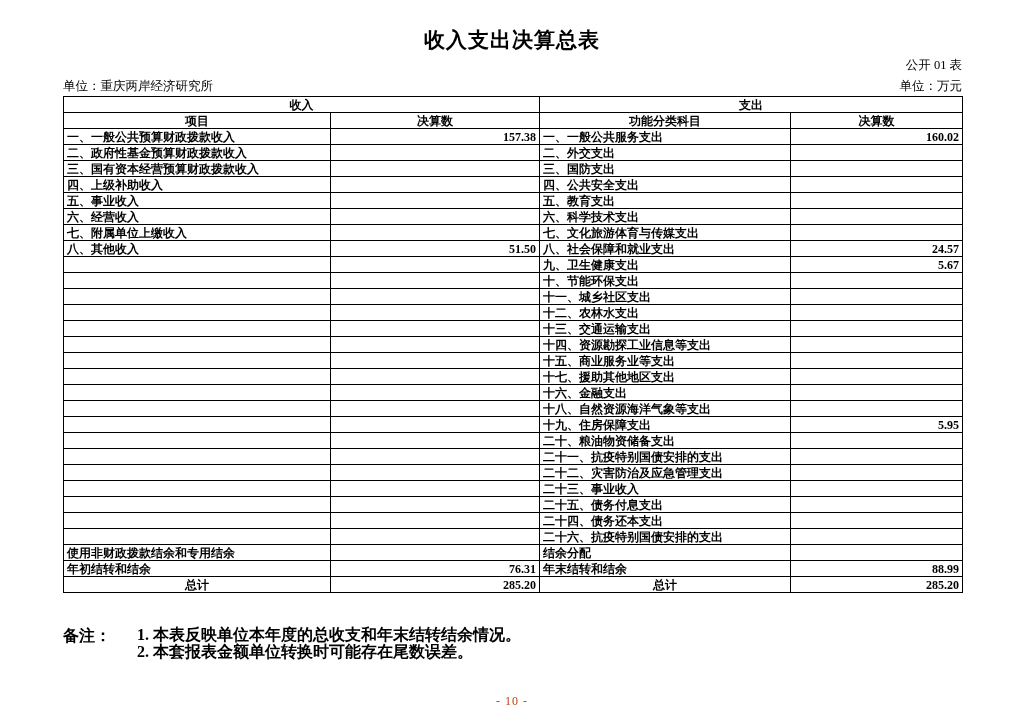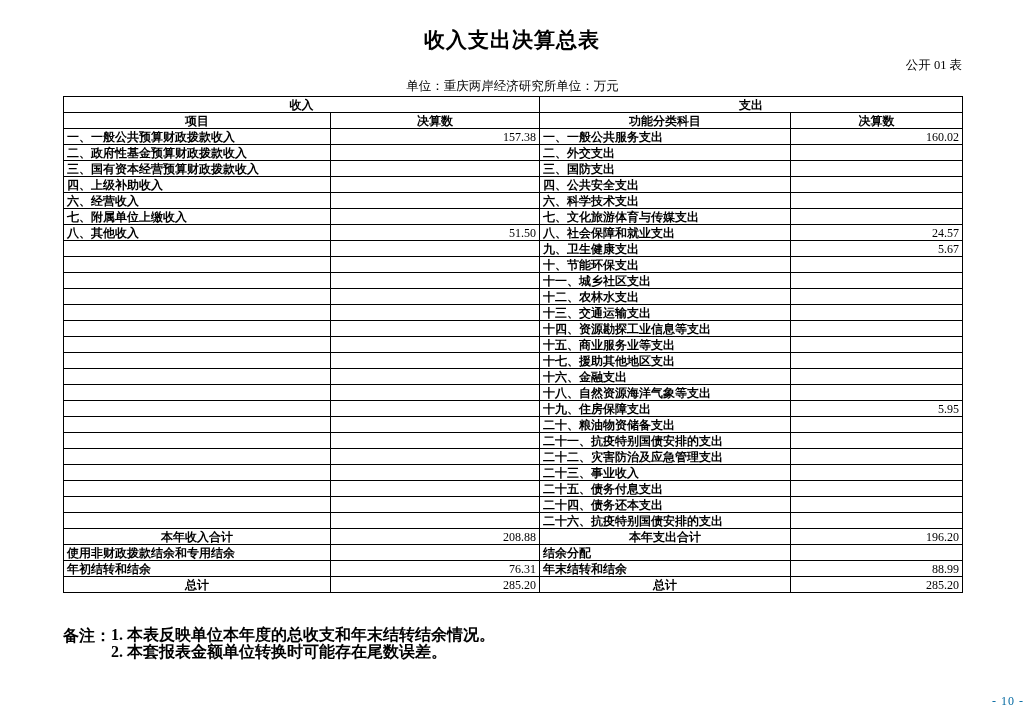--- a/index.html
+++ b/index.html
@@ -17,21 +17,21 @@
     font-size: 21px; font-weight: bold;
     letter-spacing: 1px;
     font-family: "Liberation Sans", "DejaVu Sans", sans-serif;
   }
   .form-code {
     position: absolute; top: 57px; right: 62px;
     font-size: 12.5px;
   }
   .meta-row {
     position: absolute; top: 78px; left: 63px; right: 62px;
-    display: flex; justify-content: center;
+    display: flex; justify-content: space-between;
     font-size: 12.5px;
   }
   table.main {
     position: absolute; top: 96px; left: 63px;
     width: 899px;
     border-collapse: collapse;
     table-layout: fixed;
     border: 1.5px solid #000;
   }
   table.main td {
@@ -49,35 +49,35 @@
     font-weight: bold;
     font-size: 12.5px;
   }
   td.cell-label {
     text-align: left;
     font-weight: bold;
   }
   td.cell-label.center { text-align: center; }
   td.cell-value {
     text-align: right;
-    font-weight: normal;
+    font-weight: bold;
     padding-right: 4px;
   }
   .notes {
     position: absolute; top: 626px; left: 63px;
     font-size: 16px;
     display: flex;
     font-weight: bold;
   }
-  .notes .note-line { line-height: 17px; }
+  .notes .note-line { line-height: 17px; margin-left: 26px; }
   .page-num {
     position: absolute; top: 694px; left: 0; width: 100%;
-    text-align: right;
+    text-align: center;
     font-size: 12px;
-    color: #0369a1;
+    color: #c2410c;
     letter-spacing: 1px;
   }
 </style>
 </head>
 <body>
 
 <div class="title">收入支出决算总表</div>
 
 <div class="form-code">公开 01 表</div>
 
@@ -122,20 +122,26 @@
         <td class="cell-label">三、国防支出</td>
         <td class="cell-value"></td>
       </tr>
       <tr>
         <td class="cell-label">四、上级补助收入</td>
         <td class="cell-value"></td>
         <td class="cell-label">四、公共安全支出</td>
         <td class="cell-value"></td>
       </tr>
       <tr>
+        <td class="cell-label">五、事业收入</td>
+        <td class="cell-value"></td>
+        <td class="cell-label">五、教育支出</td>
+        <td class="cell-value"></td>
+      </tr>
+      <tr>
         <td class="cell-label">六、经营收入</td>
         <td class="cell-value"></td>
         <td class="cell-label">六、科学技术支出</td>
         <td class="cell-value"></td>
       </tr>
       <tr>
         <td class="cell-label">七、附属单位上缴收入</td>
         <td class="cell-value"></td>
         <td class="cell-label">七、文化旅游体育与传媒支出</td>
         <td class="cell-value"></td>
@@ -246,26 +252,20 @@
         <td class="cell-label"></td>
         <td class="cell-value"></td>
         <td class="cell-label">二十四、债务还本支出</td>
         <td class="cell-value"></td>
       </tr>
       <tr>
         <td class="cell-label"></td>
         <td class="cell-value"></td>
         <td class="cell-label">二十六、抗疫特别国债安排的支出</td>
         <td class="cell-value"></td>
-      </tr>
-      <tr>
-        <td class="cell-label center">本年收入合计</td>
-        <td class="cell-value">208.88</td>
-        <td class="cell-label center">本年支出合计</td>
-        <td class="cell-value">196.20</td>
       </tr>
       <tr>
         <td class="cell-label">使用非财政拨款结余和专用结余</td>
         <td class="cell-value"></td>
         <td class="cell-label">结余分配</td>
         <td class="cell-value"></td>
       </tr>
       <tr>
         <td class="cell-label">年初结转和结余</td>
         <td class="cell-value">76.31</td>

